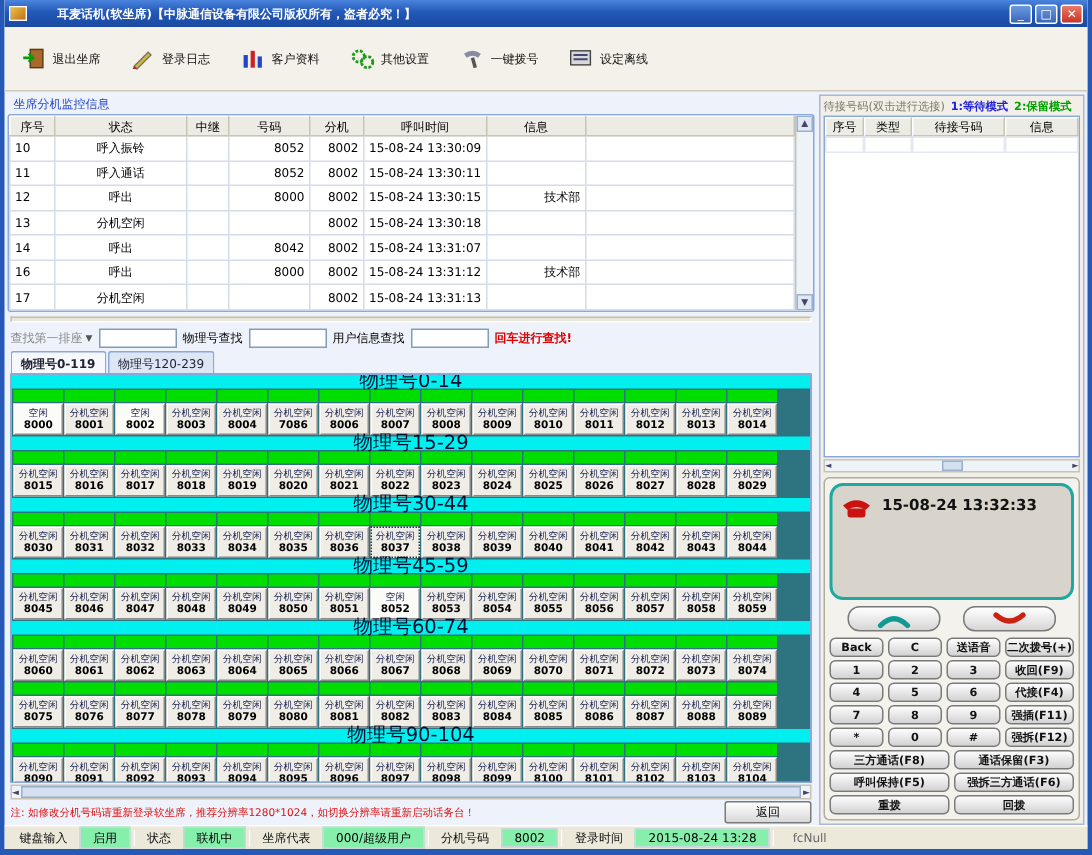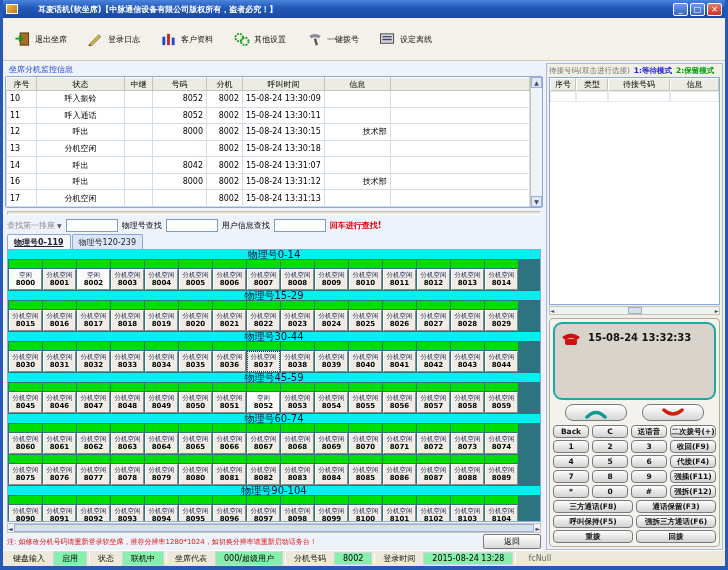--- a/index.html
+++ b/index.html
@@ -35,24 +35,24 @@
   
   .quick { font-size:8px; color:#2948c8; padding:0 2px; }
   .qrow { display:flex; align-items:center; gap:4px; padding:1px 2px 2px 2px; font-size:8px; }
   .combo { color:#888; display:flex; align-items:center; gap:2px; }
   .combo .arr { font-size:6px; color:#555; }
   .qinput { width:52px; height:13px; border:1px solid #7f9db9; background:#fff; font-size:8px; }
   .qhint { color:#e00000; font-weight:bold; }
   
   .tabs { display:flex; padding:0 2px; gap:1px; }
   .tab { font-size:8px; padding:2px 6px 1px 6px; border:1px solid #8aa8d8; border-bottom:none; border-radius:2px 2px 0 0; background:#dde6f4; color:#223; }
-  .tab.active { background:#f6f8fc; font-weight:bold;text-decoration:underline; }
+  .tab.active { background:#f6f8fc; font-weight:bold; }
   
   .gridbox { border:1px solid #8aa8d8; background:#2e7380; flex:1; overflow:hidden; margin:0 2px; position:relative; }
-  .ghead { height:9px; background:#00f0f0; font-size:10px; line-height:9px; text-align:center; color:#013; margin-bottom:1px; }
+  .ghead { height:9px; background:#00f0f0; font-size:13px; line-height:9px; text-align:center; color:#013; margin-bottom:1px; }
   .gbars { display:flex; gap:1px; padding:0 1px; margin-bottom:1px; }
   .gbars .bar { flex:0 0 33px; height:8px; background:#00dd00; }
   .gcells { display:flex; gap:1px; padding:0 1px; margin-bottom:1px; }
   .cell { flex:0 0 33px; height:21px; background:#efede6; border:1px solid #8a8a8a; border-top-color:#fff; border-left-color:#fff;
           display:flex; flex-direction:column; align-items:center; justify-content:center; overflow:hidden; }
   .cell .st { font-size:6.5px; color:#222a56; line-height:7px; white-space:nowrap; }
   .cell .num { font-size:7px; font-weight:bold; color:#000; line-height:8px; }
   .cell.idle { background:#fbfbf8; }
   .cell.sel { border:1px dotted #333; }
   .hscroll { height:10px; margin:1px 2px 0 2px; background:#eef3f8; border:1px solid #c8c4b4; display:flex; align-items:center; justify-content:space-between; font-size:6px; color:#446; }
@@ -304,21 +304,21 @@
             <div class="cell">
               <span class="st">分机空闲</span>
               <span class="num">8003</span>
             </div>
             <div class="cell">
               <span class="st">分机空闲</span>
               <span class="num">8004</span>
             </div>
             <div class="cell">
               <span class="st">分机空闲</span>
-              <span class="num">8005</span>
+              <span class="num">7086</span>
             </div>
             <div class="cell">
               <span class="st">分机空闲</span>
               <span class="num">8006</span>
             </div>
             <div class="cell">
               <span class="st">分机空闲</span>
               <span class="num">8007</span>
             </div>
             <div class="cell">

